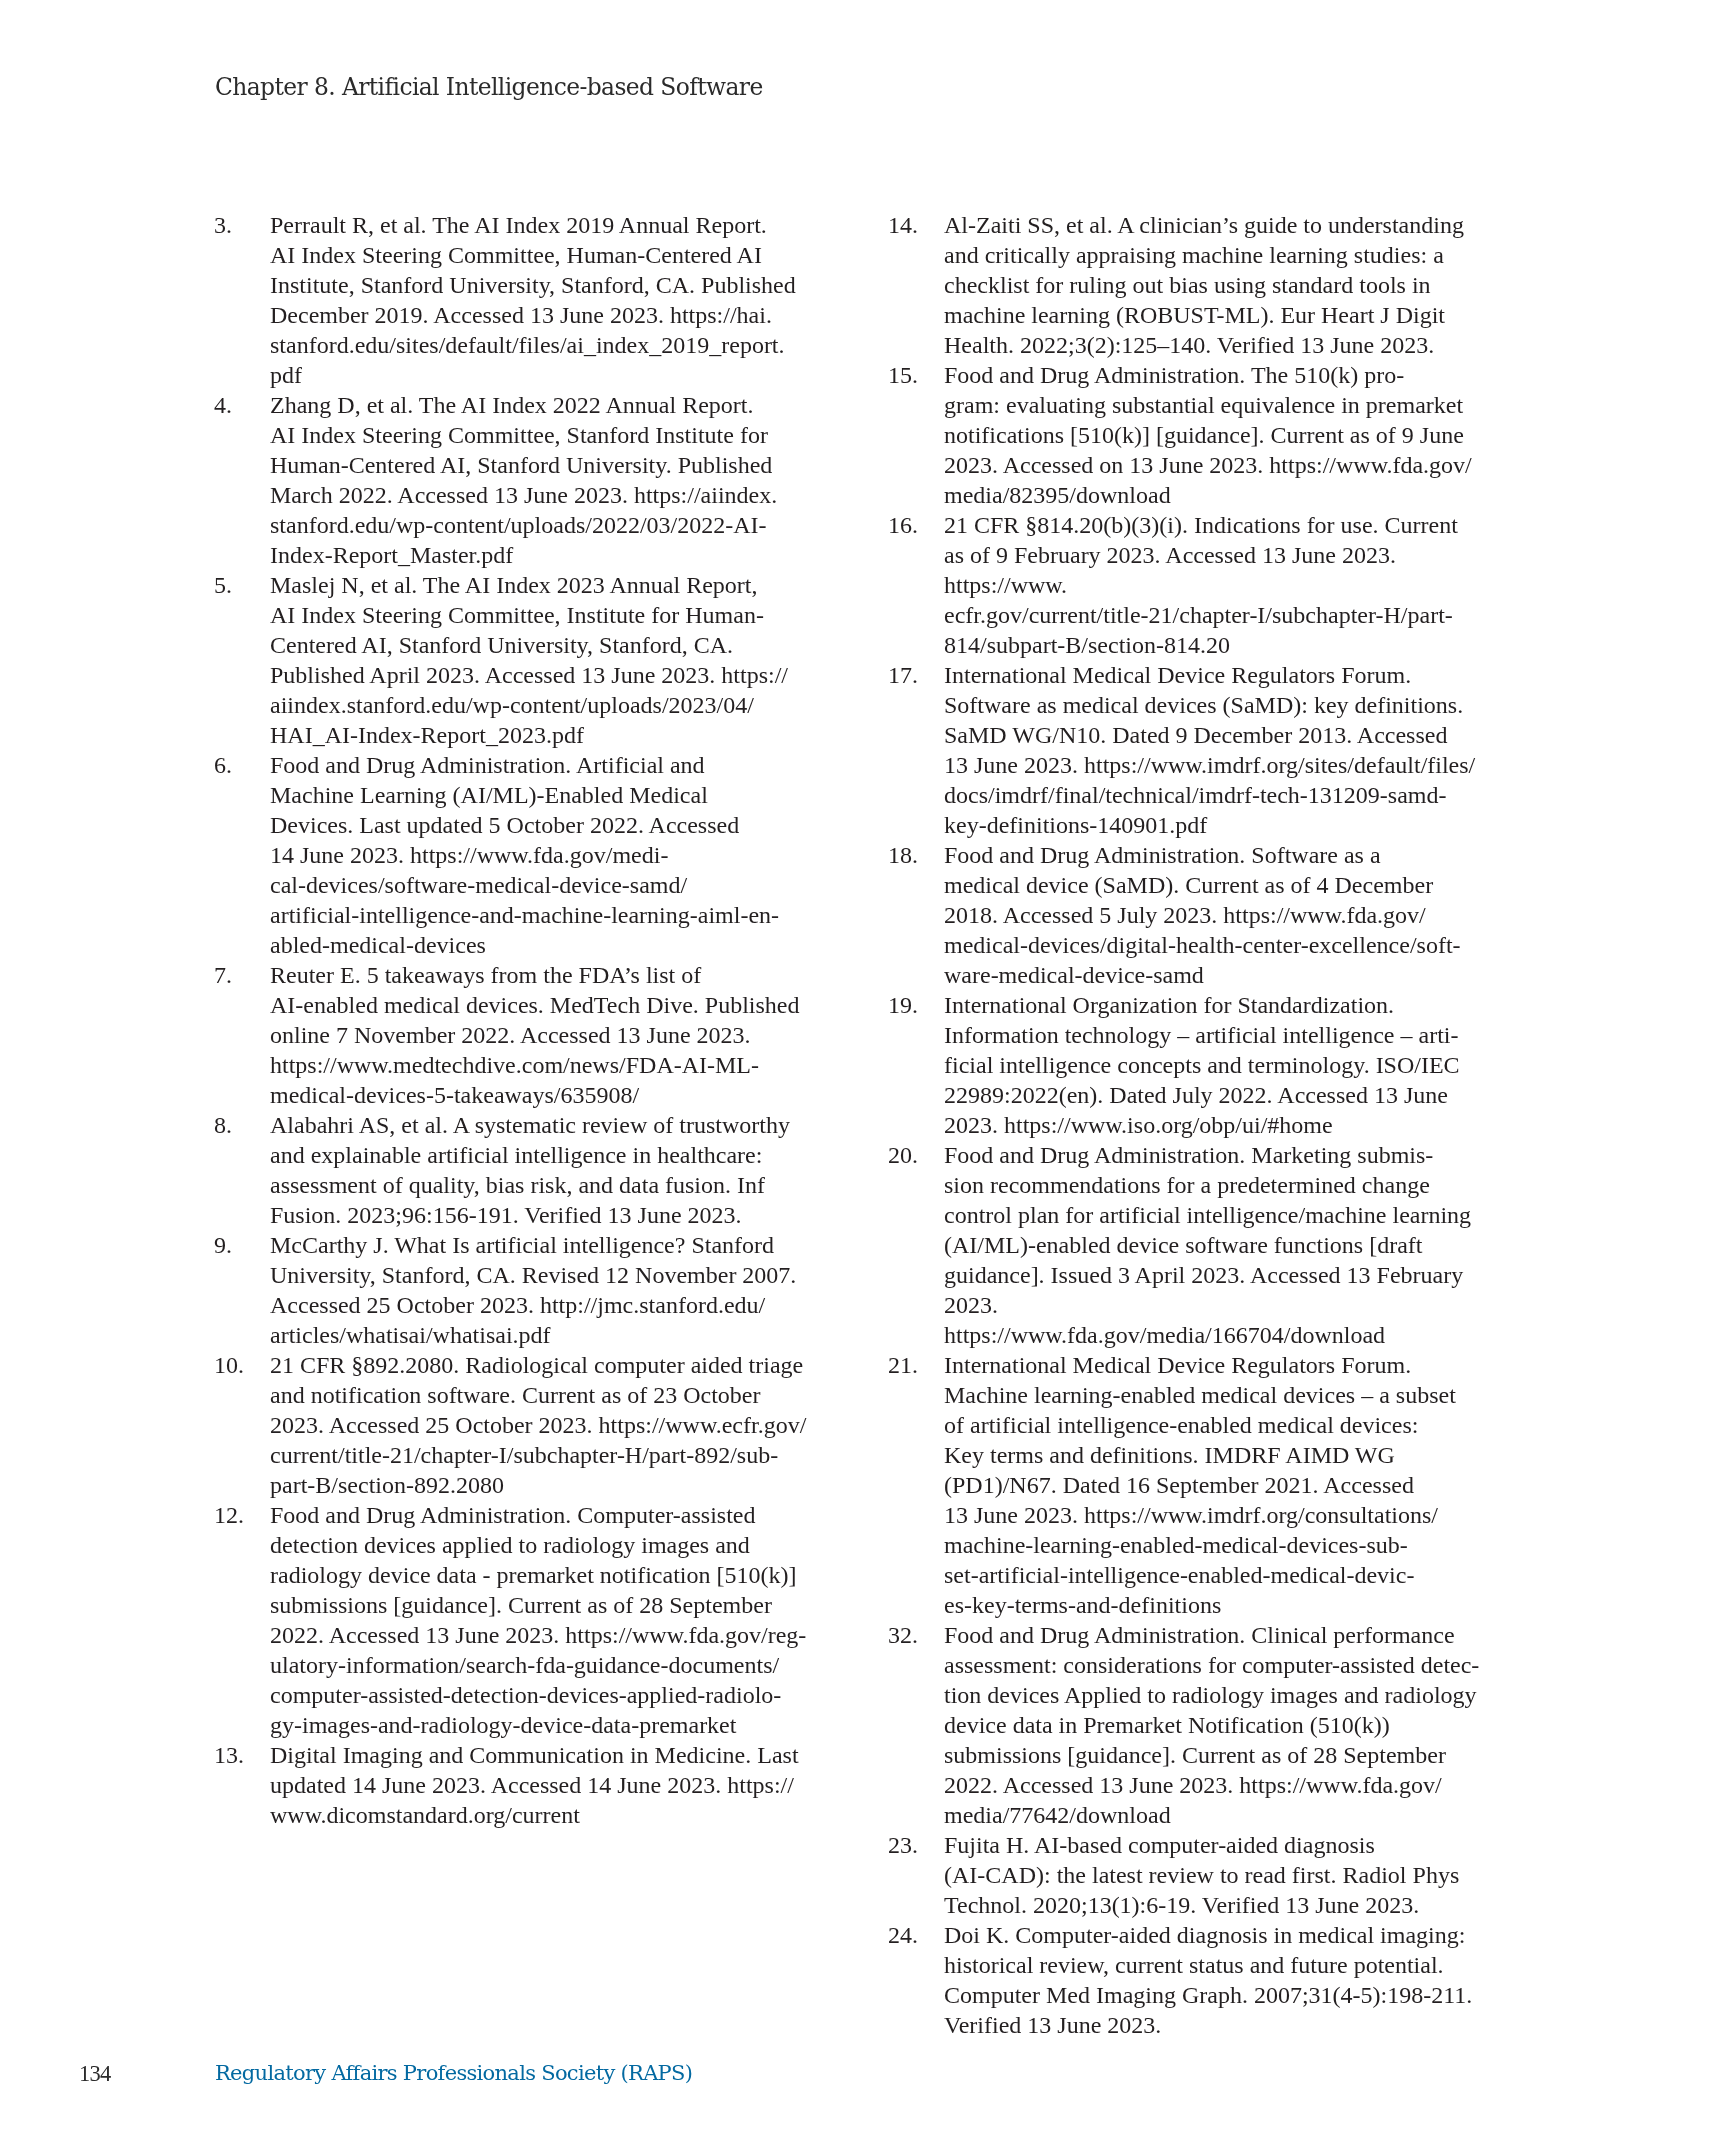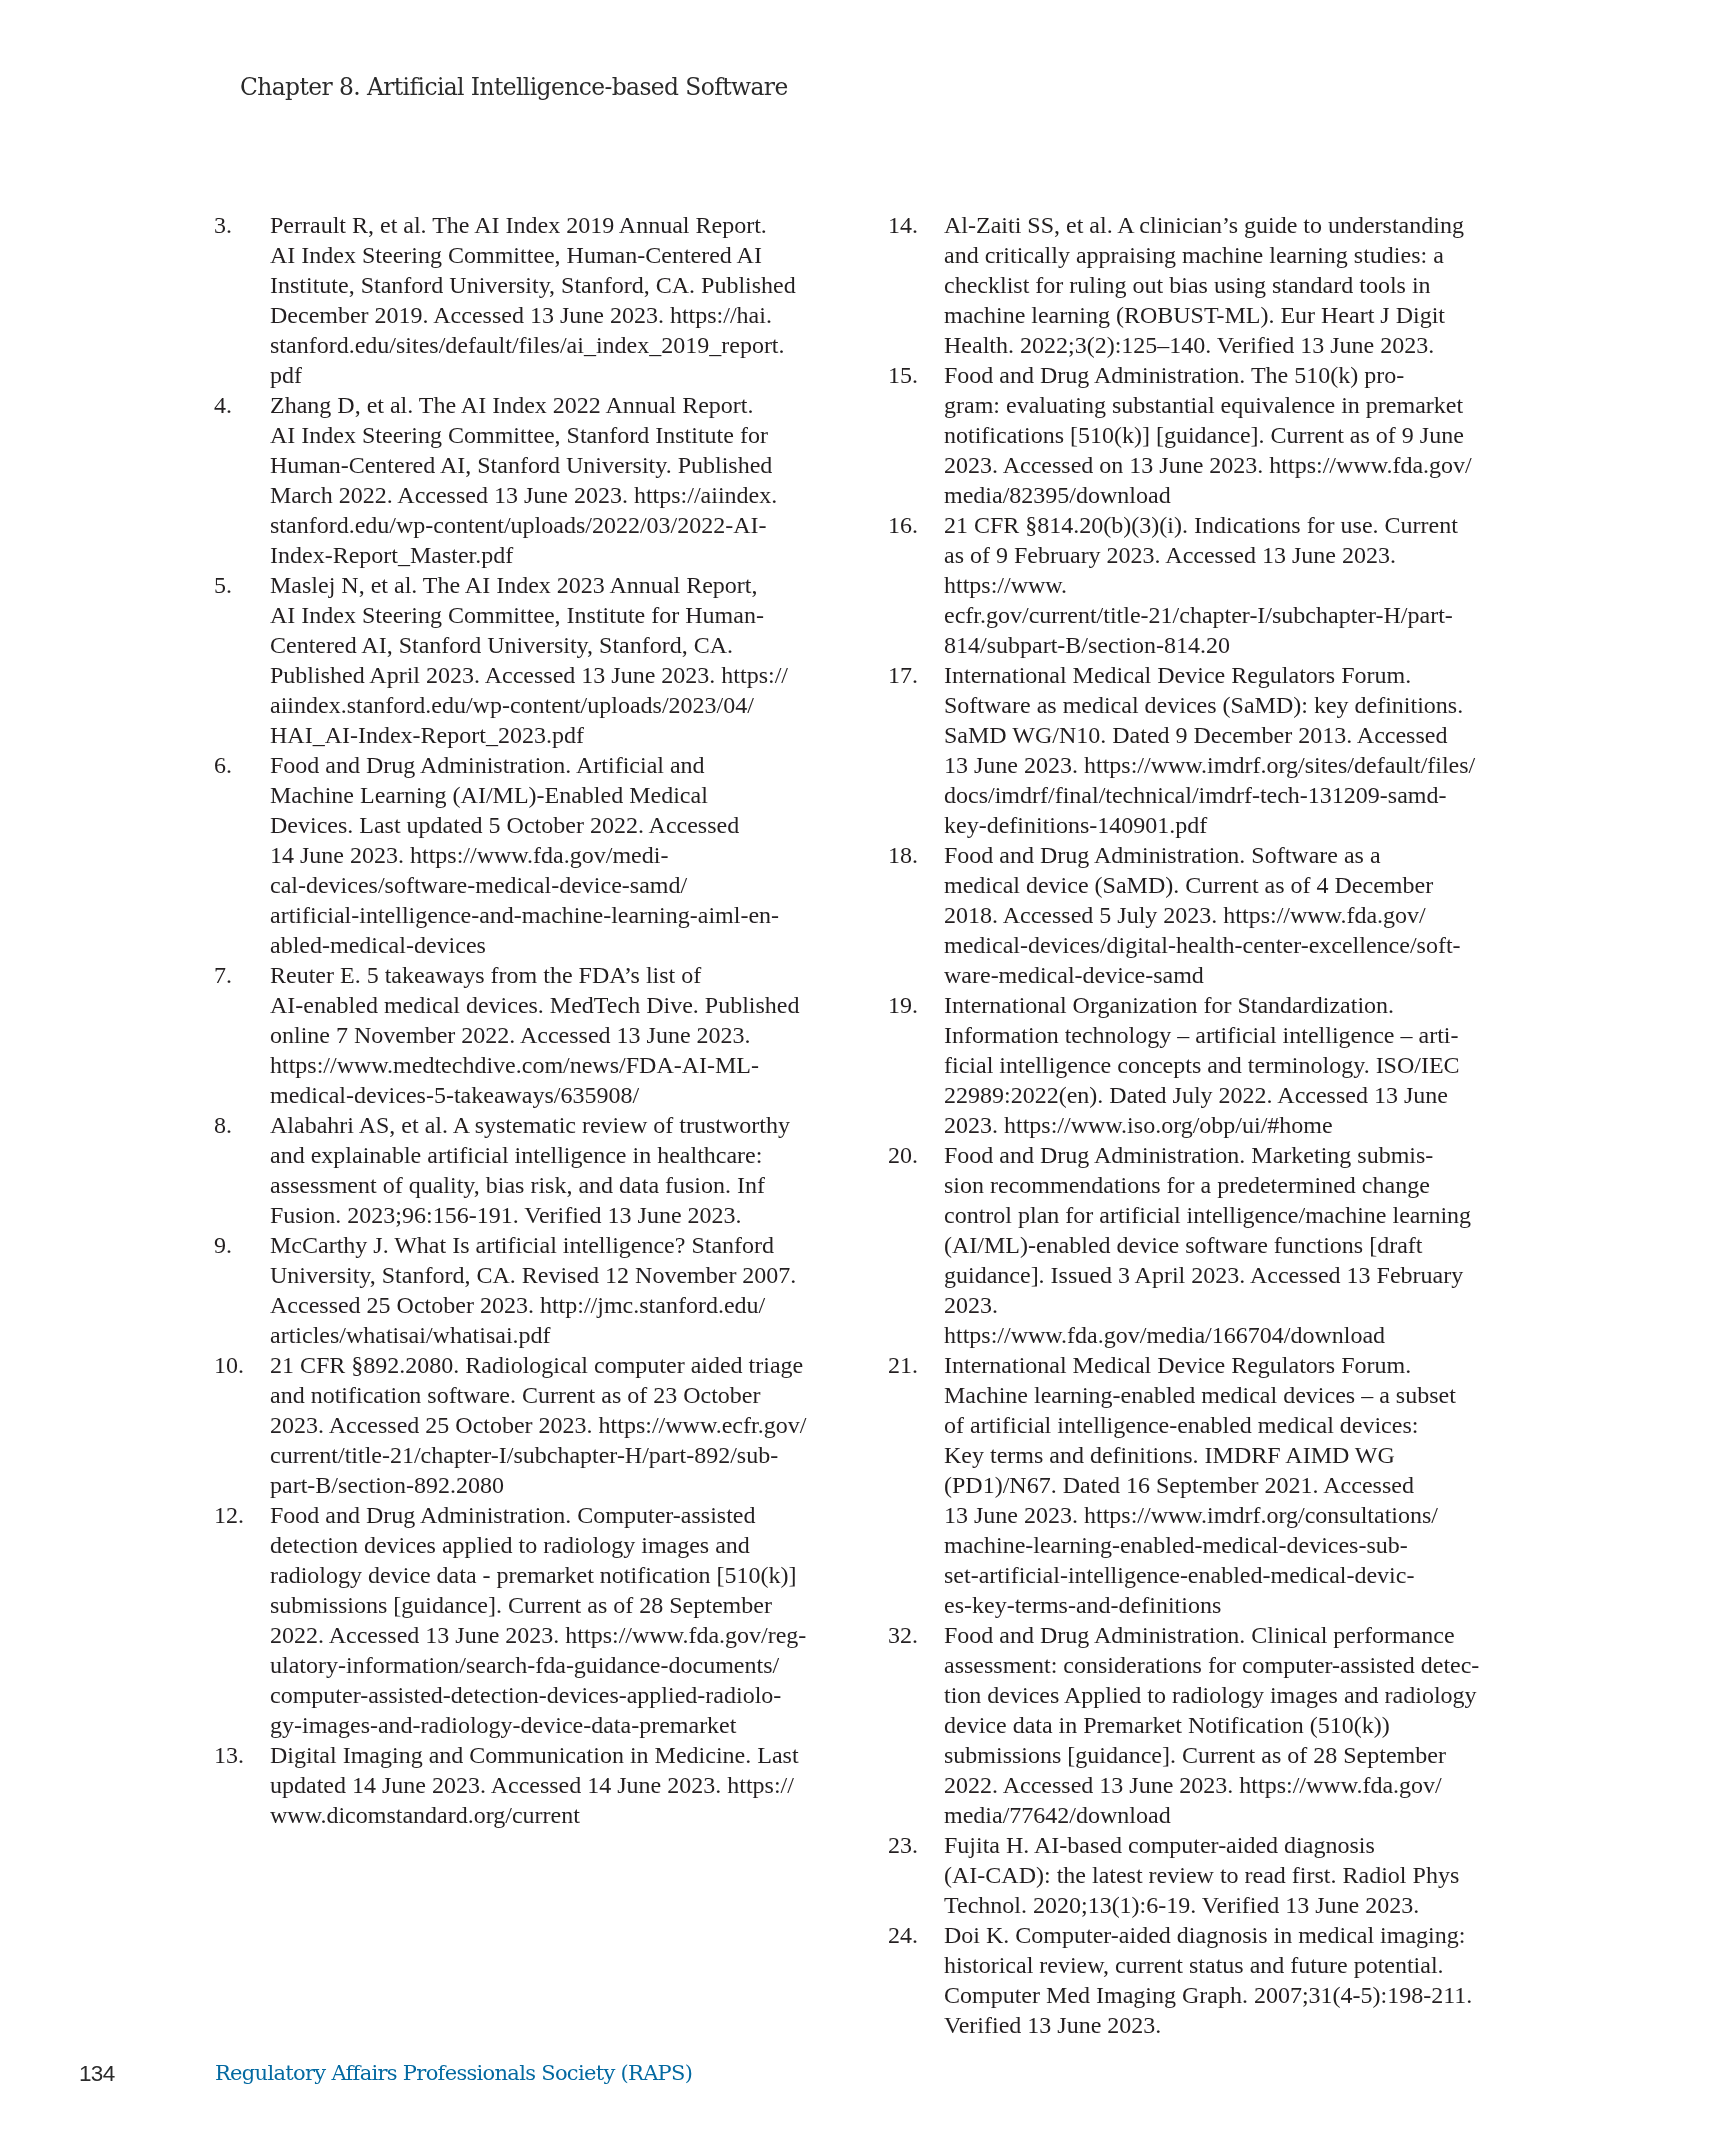--- a/index.html
+++ b/index.html
@@ -1,34 +1,34 @@
 <!DOCTYPE html>
 <html style="font-size:15px"><head>
 <meta charset="utf-8">
 <style>
   html, body { margin: 0; padding: 0; background: #ffffff; }
   body { width: 1722px; height: 2153px; position: relative; overflow: hidden; color: #231f20; }
   .running-head {
     position: absolute; left: 215px; top: 73px;
     font-family: "DejaVu Serif", serif; font-size: 23.4px; letter-spacing: -0.6px;
-    color: #2b2b2b; font-weight: normal; margin-left: 25px;
+    color: #2b2b2b; font-weight: normal;
   }
   .column {
     position: absolute; top: 210px; width: 618px;
     font-family: "Liberation Serif", serif; font-size: 24px; line-height: 30px;
     color: #231f20;
   }
   .col-left { left: 214px; }
   .col-right { left: 888px; width: 614px; }
   .ref { display: flex; margin: 0; }
   .ref-num { flex: 0 0 56px; }
   .ref-text { flex: 1 1 auto; white-space: pre-line; }
   .footer-page {
     position: absolute; left: 79px; top: 2061px;
-    font-family: Liberation Sans, sans-serif; font-size: 22.5px; letter-spacing: -0.7px; color: #2b2b2b;
+    font-family: Liberation Serif, serif; font-size: 22.5px; letter-spacing: -0.7px; color: #2b2b2b;
   }
   .footer-pub {
     position: absolute; left: 215px; top: 2061px;
     font-family: "DejaVu Serif", serif; font-size: 21px; letter-spacing: -0.7px; color: #0369a1;
   }
 </style>
 </head>
 <body>
 
 <div class="running-head">Chapter 8. Artificial Intelligence-based Software</div>

